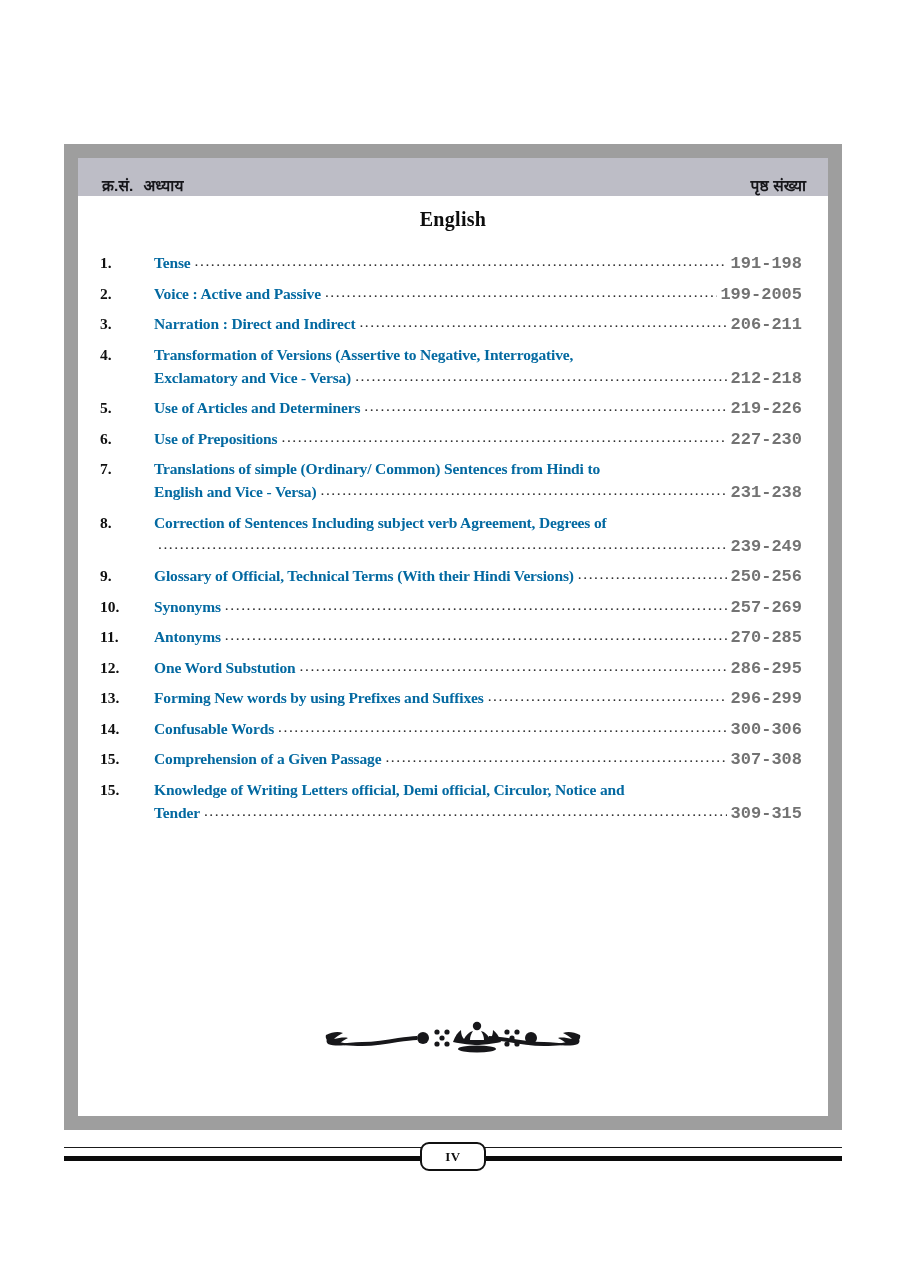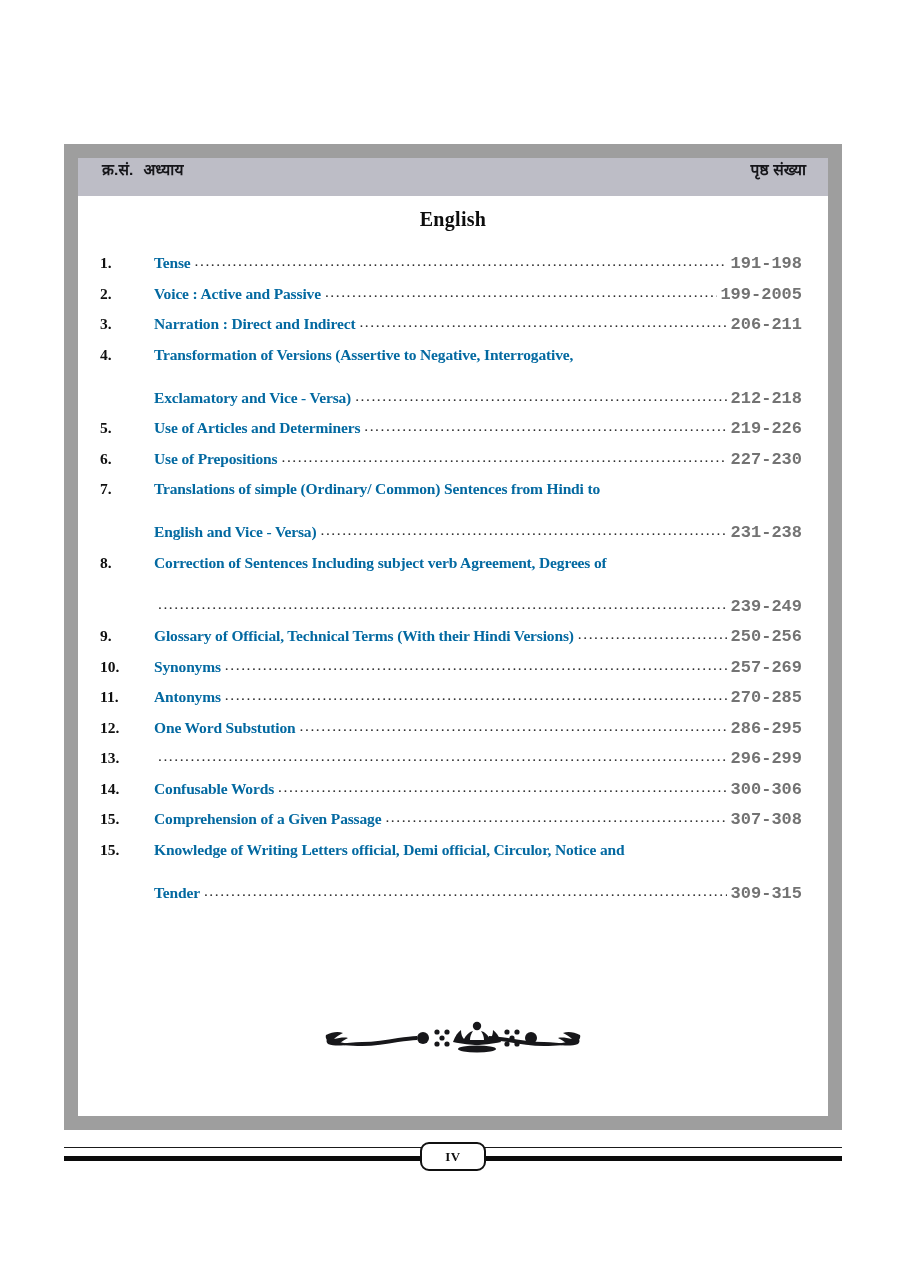--- a/index.html
+++ b/index.html
@@ -36,21 +36,21 @@
 
   
   .toc-header {
     position: absolute;
     left: 0;
     top: 0;
     right: 0;
     height: 38px;
     background: #bdbdc6;
     display: flex;
-    align-items: flex-start;
+    align-items: flex-end;
     justify-content: space-between;
     box-sizing: border-box;
     padding: 0 22px 0 24px;
   }
   .toc-header-left,
   .toc-header-right {
     font-family: "Liberation Sans", "DejaVu Sans", sans-serif;
     font-size: 15.5px;
     font-weight: 700;
     color: #16161a;
@@ -142,21 +142,21 @@
     text-align: right;
     min-width: 72px;
     white-space: nowrap;
   }
 
   
   .toc-cont {
     display: flex;
     align-items: flex-start;
     width: 100%;
-    margin-top: 25px;
+    margin-top: 5px;
   }
   .toc-cont .toc-num { visibility: hidden; }
 
   
   .ornament-wrap {
     position: absolute;
     left: 0;
     right: 0;
     top: 860px;
     display: flex;
@@ -364,20 +364,21 @@
               <div class="toc-title">One Word Substution</div>
               <div class="toc-dots">................................................................................................................................................................</div>
               <div class="toc-page">286-295</div>
             </div>
           </div>
         </div>
         <div class="toc-entry">
           <div class="toc-line">
             <div class="toc-num">13.</div>
             <div class="toc-body">
+              <div class="toc-title">Forming New words by using Prefixes and Suffixes</div>
               <div class="toc-dots">................................................................................................................................................................</div>
               <div class="toc-page">296-299</div>
             </div>
           </div>
         </div>
         <div class="toc-entry">
           <div class="toc-line">
             <div class="toc-num">14.</div>
             <div class="toc-body">
               <div class="toc-title">Confusable Words</div>

